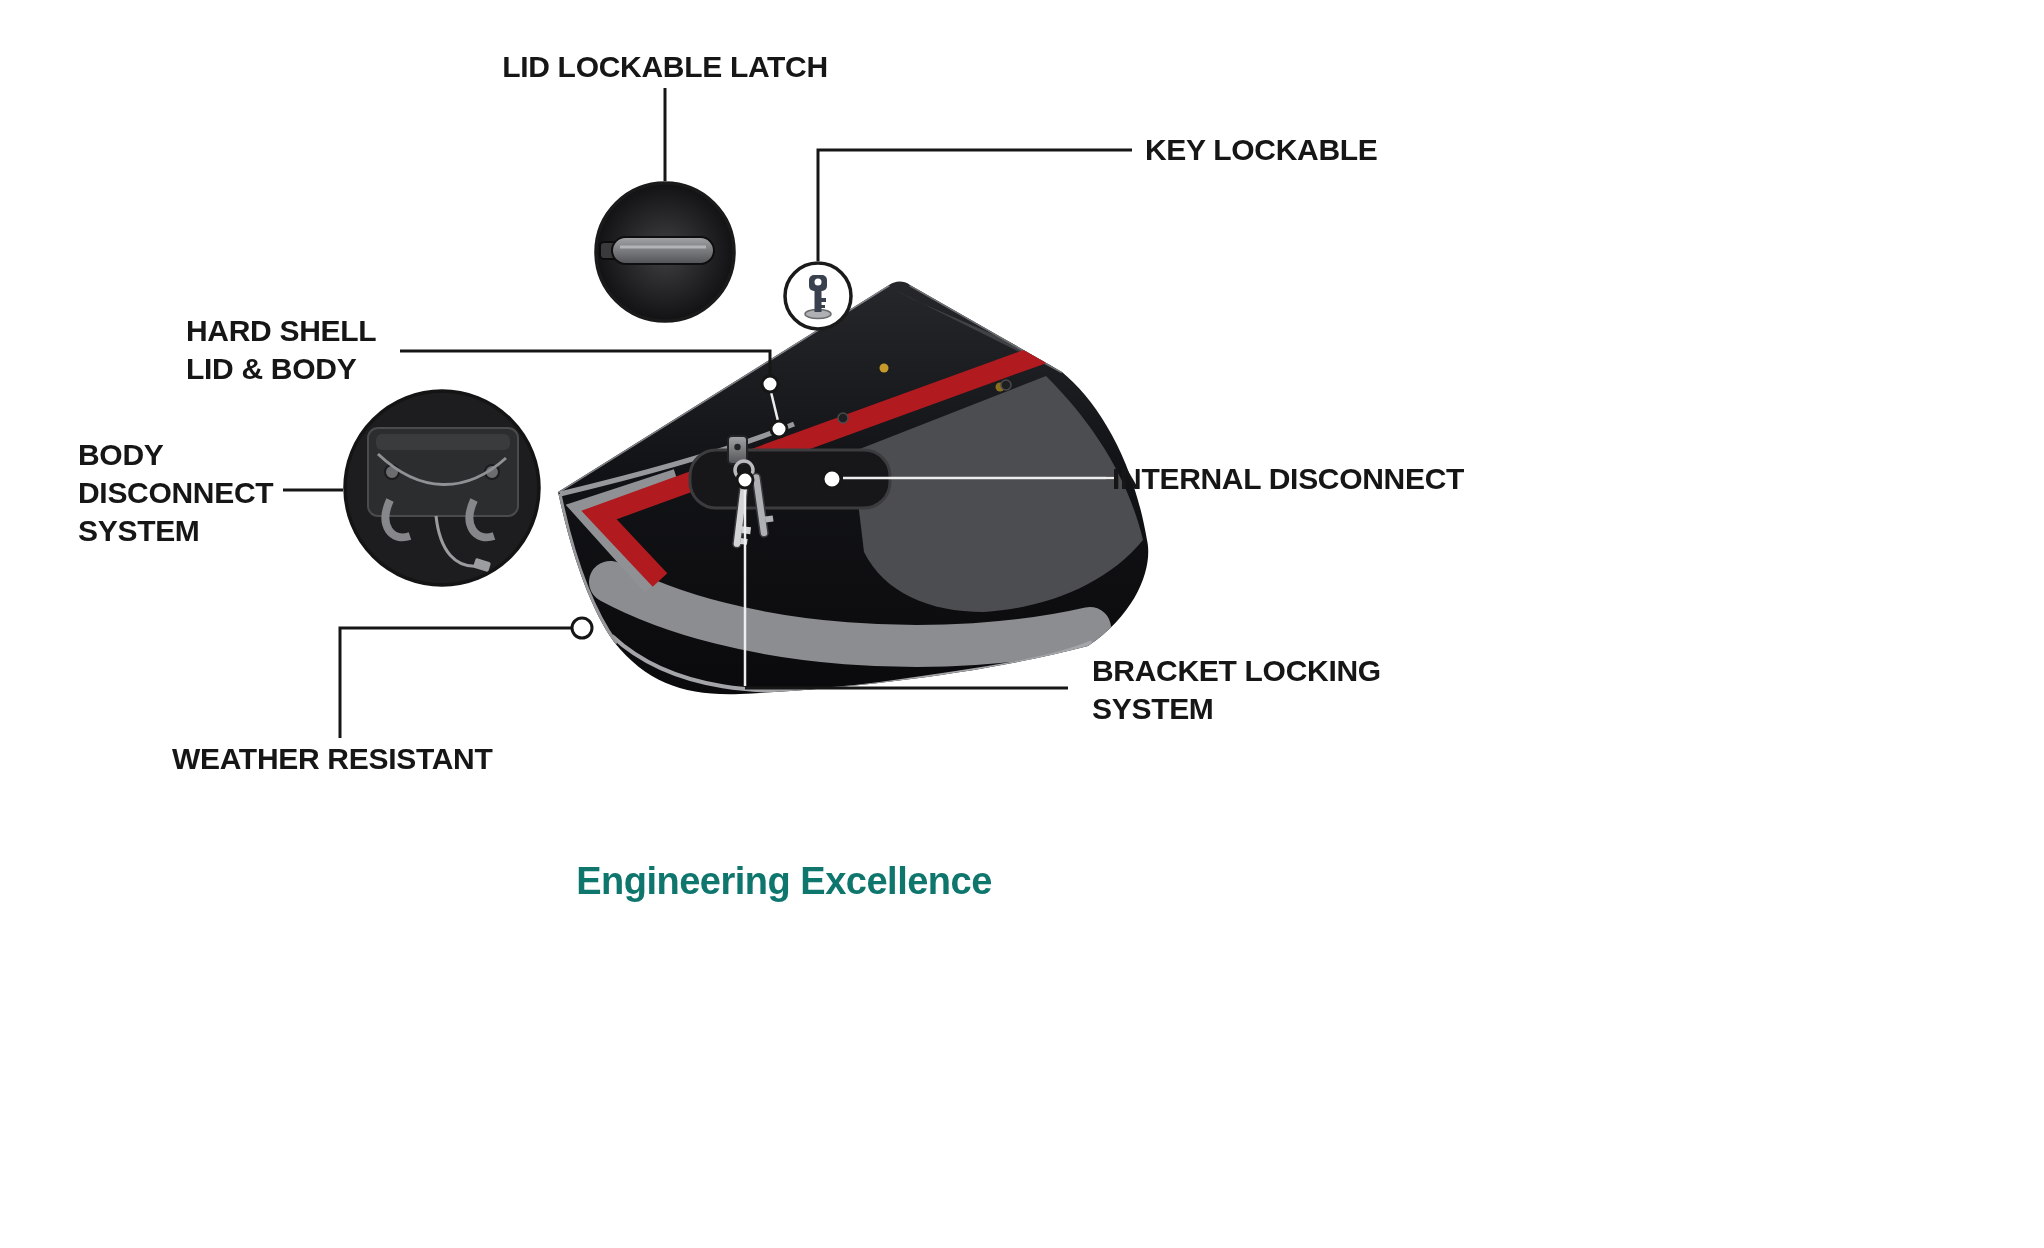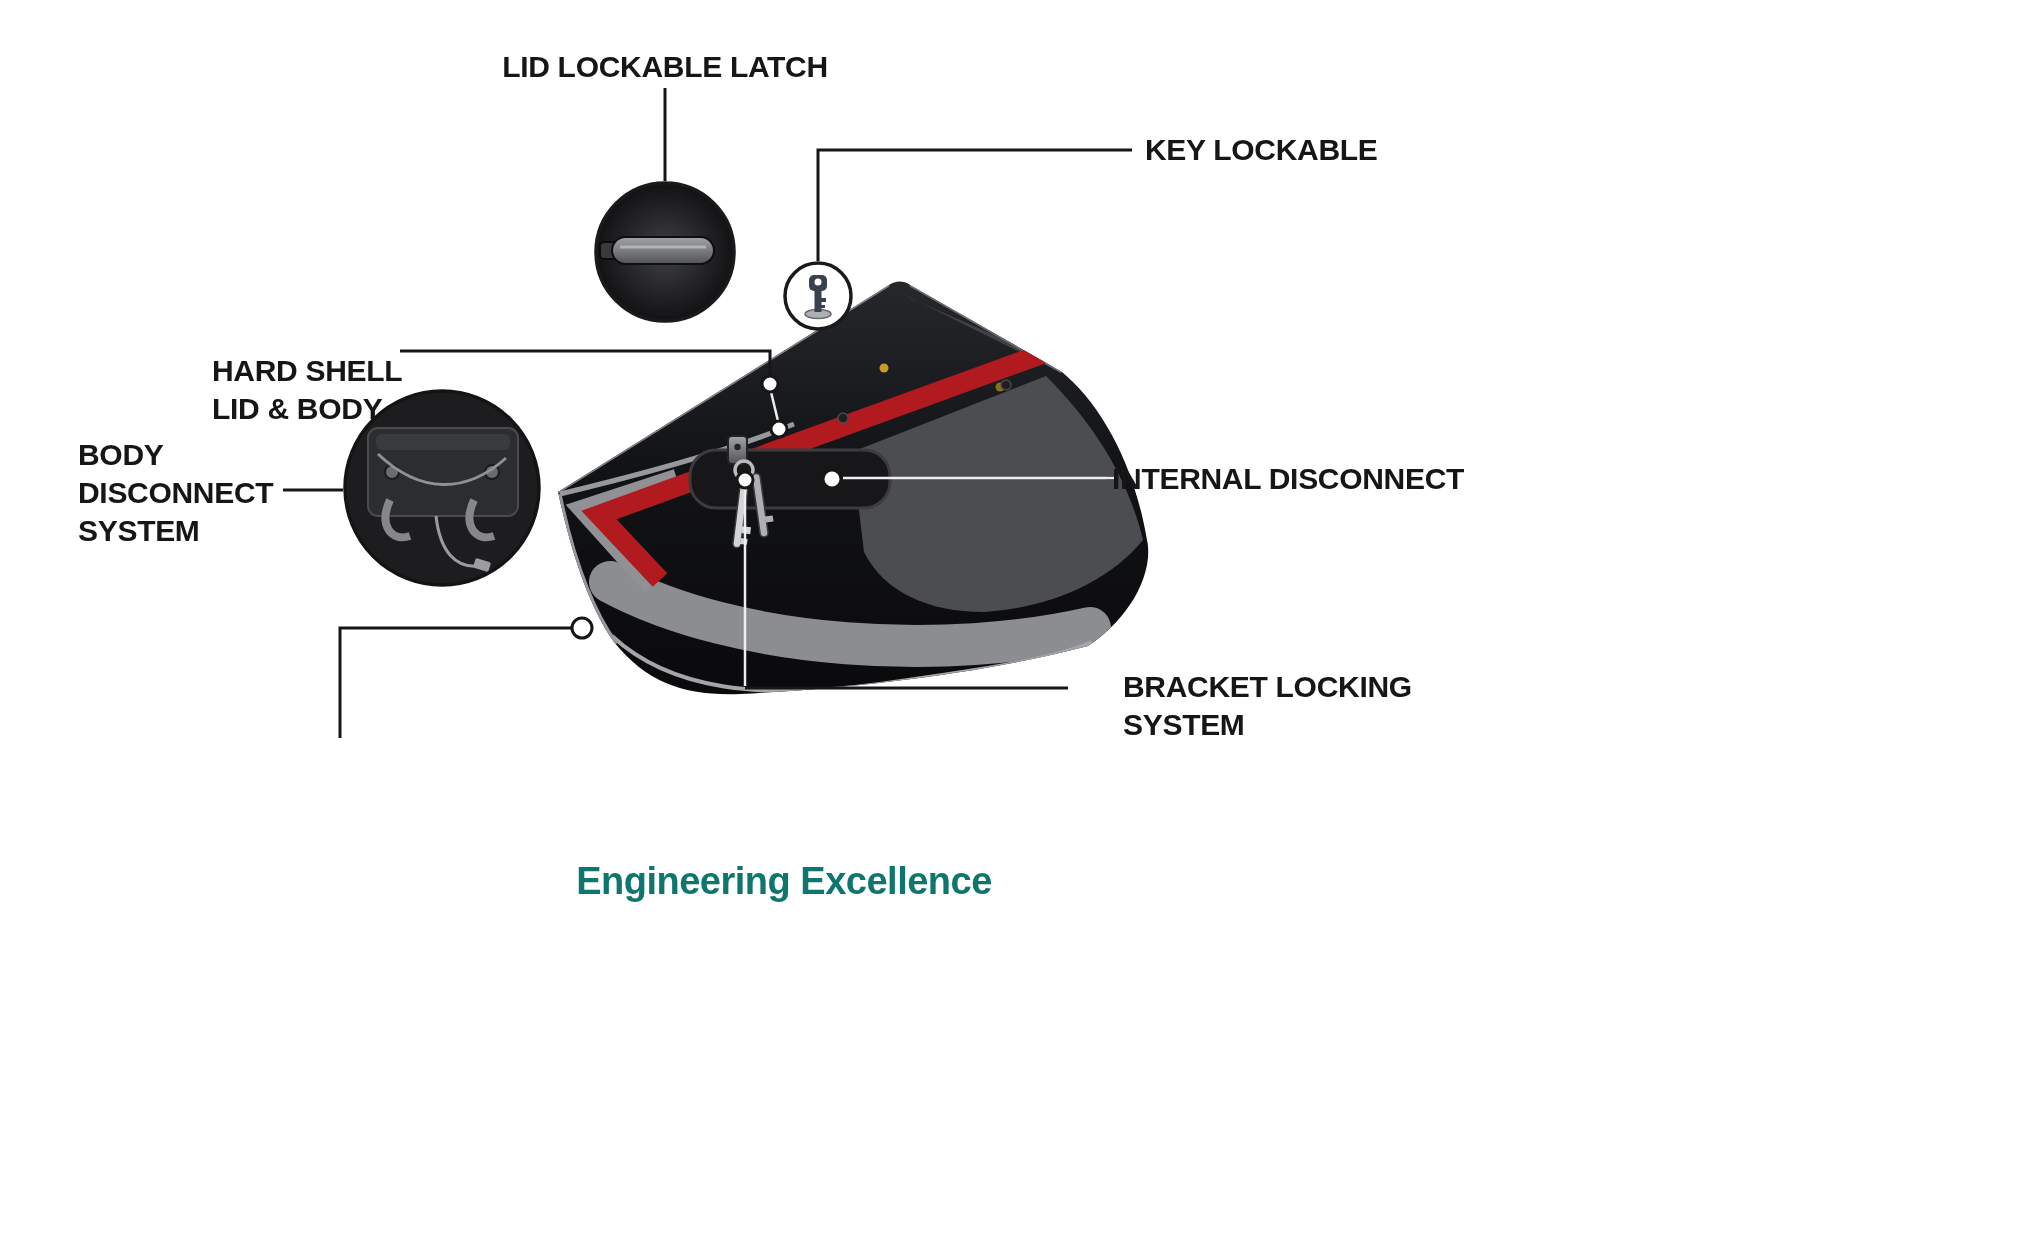--- a/index.html
+++ b/index.html
@@ -145,27 +145,28 @@
       <circle cx="832" cy="479" r="9"></circle>
       <circle cx="745" cy="480" r="8"></circle>
       <circle cx="582" cy="628" r="10"></circle>
     </g>
   </svg>
 
   <div class="label center" style="left:465px;top:48px;width:400px;">LID LOCKABLE LATCH</div>
 
   <div class="label" style="left:1145px;top:131px;">KEY LOCKABLE</div>
 
-  <div class="label" style="left:212px;top:312px;margin-top:40px;">HARD SHELL
+  <div class="label" style="left:186px;top:312px;">HARD SHELL
 LID &amp; BODY</div>
 
   <div class="label" style="left:78px;top:436px;">BODY
 DISCONNECT
 SYSTEM</div>
 
   <div class="label" style="left:1112px;top:460px;">INTERNAL DISCONNECT</div>
 
-  <div class="label" style="left:1123px;top:652px;margin-top:16px;">BRACKET LOCKING
+  <div class="label" style="left:1092px;top:652px;">BRACKET LOCKING
 SYSTEM</div>
 
+  <div class="label" style="left:172px;top:740px;">WEATHER RESISTANT</div>
 
   <div class="tagline">Engineering Excellence</div>
 </div>
 
 </body></html>

